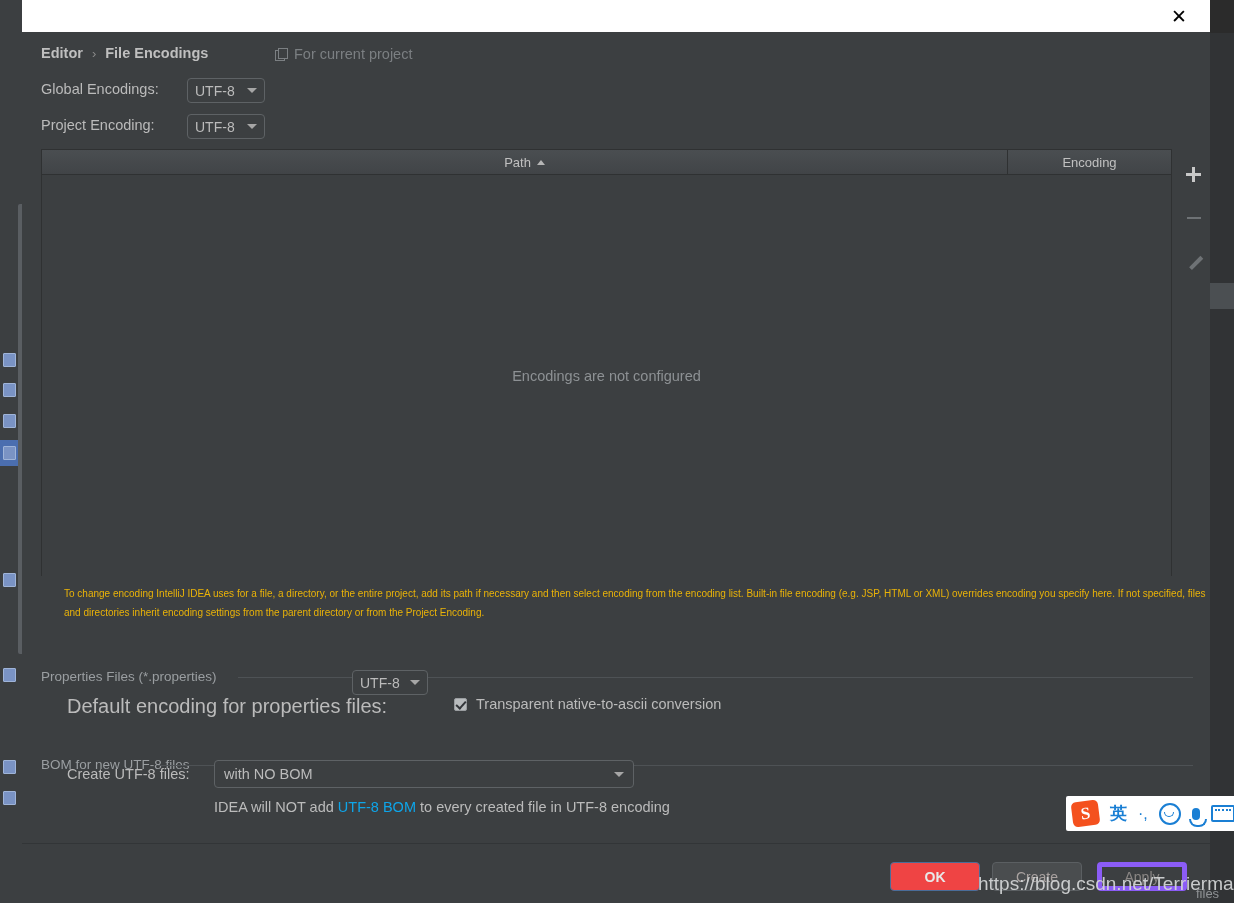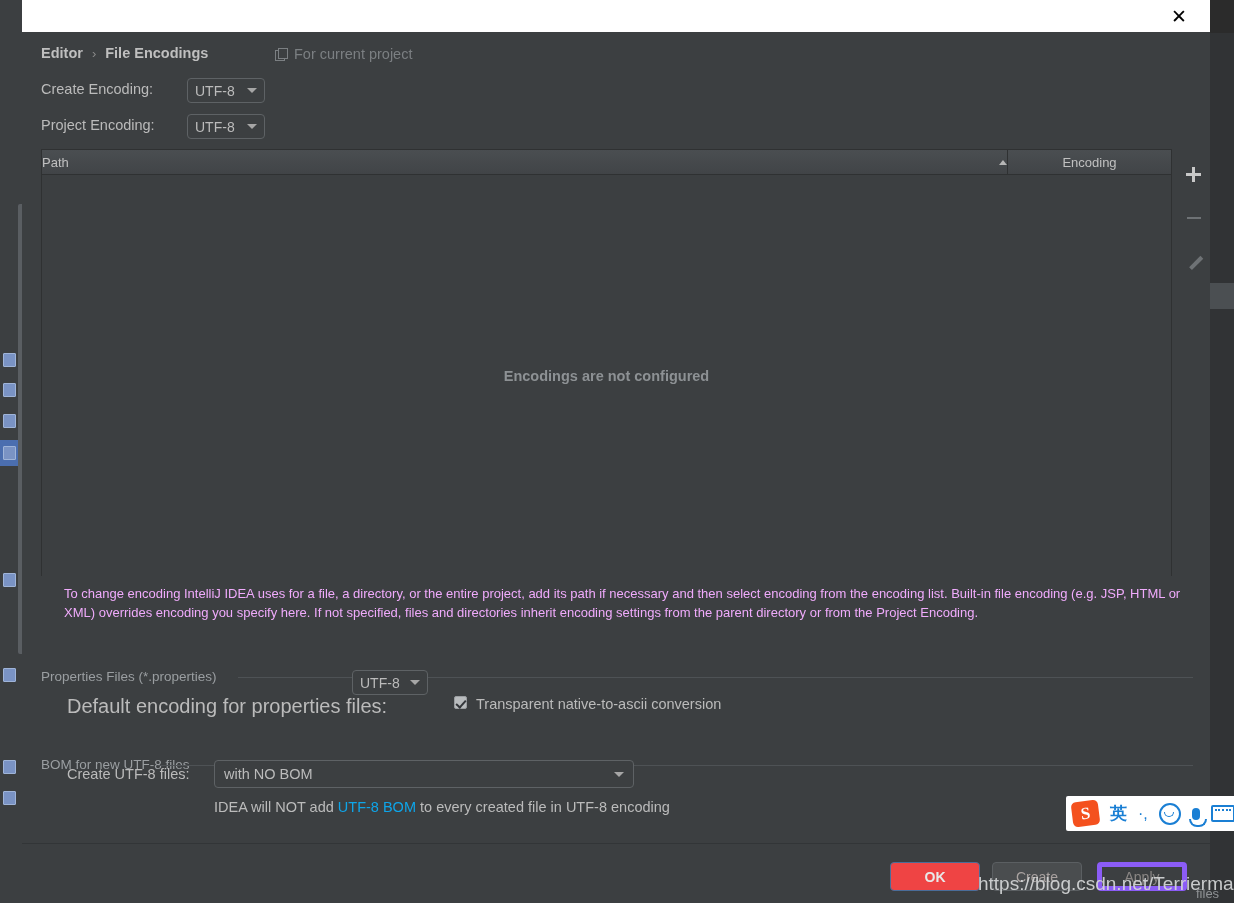--- a/index.html
+++ b/index.html
@@ -77,56 +77,56 @@
   .combo-props   { left:330px; top:638px; width:76px; height:25px; padding:0 7px; }
   .combo-bom     { left:192px; top:728px; width:420px; height:28px; padding:0 9px; font-size:14.5px; }
 
   
   .table-wrap { position:absolute; left:19px; top:117px; width:1131px; height:427px; border:1px solid #2f3132; box-sizing:border-box; }
   .thead { display:flex; height:24px; background:linear-gradient(#4a4e51,#414447); border-bottom:1px solid #2f3132; }
   .th {
     display:flex; align-items:center; justify-content:center;
     font-size:13px; color:#c0c0c0; height:24px; cursor:pointer;
   }
-  .th-path { width:965px; border-right:1px solid #2f3132; gap:6px;justify-content:space-between; }
+  .th-path { width:965px; border-right:1px solid #2f3132; gap:6px; }
   .th-enc  { flex:1; }
   .sort-asc { width:0;height:0;border-left:4px solid transparent;border-right:4px solid transparent;border-bottom:5px solid #b6b6b6; }
   .tbody { height:401px; background:#3c3f41; display:flex; align-items:center; justify-content:center; }
-  .empty-msg { font-size:14.5px; color:#8d9194;font-weight:bold; }
+  .empty-msg { font-size:14.5px; color:#8d9194; }
 
   .tbl-tools { position:absolute; left:1155px; top:117px; width:33px; display:flex; flex-direction:column; align-items:center; gap:18px; padding-top:12px; }
   .tbtn { width:26px; height:26px; display:flex; align-items:center; justify-content:center; cursor:pointer; }
   .ic-plus { position:relative; width:15px; height:15px; }
   .ic-plus::before { content:""; position:absolute; left:0; top:6px; width:15px; height:3px; background:#c8c8c8; }
   .ic-plus::after  { content:""; position:absolute; left:6px; top:0; width:3px; height:15px; background:#c8c8c8; }
   .ic-minus { width:14px; height:2.5px; background:#6e7275; }
   .ic-pencil { position:relative; width:16px; height:16px; }
   .ic-pencil::before {
     content:""; position:absolute; left:2px; top:7px; width:16px; height:3.5px;
     background:#6e7275; transform:rotate(-45deg); transform-origin:center;
   }
 
   
   .help {
     position:absolute; left:42px; top:552px; width:1148px;
-    font-size:13px; line-height:19px; color:#f0abfc;
+    font-size:10px; line-height:19px; color:#eab308;
   }
 
   
   .section { position:absolute; left:19px; width:1152px; height:14px; }
   .section .sec-title { position:absolute; left:0; top:-1px; font-size:13.5px; color:#9a9ea1; white-space:nowrap; background:#3c3f41; padding-right:8px; }
   .section .sec-line { position:absolute; right:0; top:7px; height:1px; background:#4e5255; }
   .sec-props { top:638px; }
   .sec-props .sec-line { width:955px; }
   .sec-bom { top:726px; }
   .sec-bom .sec-line { width:1035px; }
 
   .lbl-props-default { position:absolute; left:45px; top:663px; font-size:20px; color:#bbbbbb; }
 
-  .checkbox-row { position:absolute; left:432px; top:664px; display:flex; gap:9px; cursor:pointer; }
+  .checkbox-row { position:absolute; left:432px; top:664px; display:flex; align-items:center; gap:9px; cursor:pointer; }
   .cbx { width:13px; height:13px; box-sizing:border-box; background:#b9bcbe; border:1px solid #9a9da0; border-radius:2px; position:relative; }
   .cbx::after {
     content:""; position:absolute; left:3.4px; top:0.8px; width:4px; height:8px;
     border:solid #33363a; border-width:0 2px 2px 0; transform:rotate(42deg);
   }
   .cbx-label { font-size:14.5px; color:#bbbbbb; }
 
   .lbl-create-utf8 { position:absolute; left:45px; top:734px; font-size:14.5px; color:#bbbbbb; }
   .bom-note { position:absolute; left:192px; top:767px; font-size:14.5px; color:#bbbbbb; }
   .bom-note .lnk { color:#0ea5e9; cursor:pointer; }
@@ -193,21 +193,21 @@
         <span class="bc-crumb">Editor</span>
         <span class="bc-sep">›</span>
         <span class="bc-crumb">File Encodings</span>
       </div>
 
       <div class="for-project">
         <span class="copy-ico"></span>
         <span>For current project</span>
       </div>
 
-      <div class="row-label lbl-global">Create Encoding:</div>
+      <div class="row-label lbl-global">Global Encodings:</div>
       <div class="combo combo-global">
         <span class="val">UTF-8</span>
         <span class="caret"></span>
       </div>
 
       <div class="row-label lbl-project">Project Encoding:</div>
       <div class="combo combo-project">
         <span class="val">UTF-8</span>
         <span class="caret"></span>
       </div>

